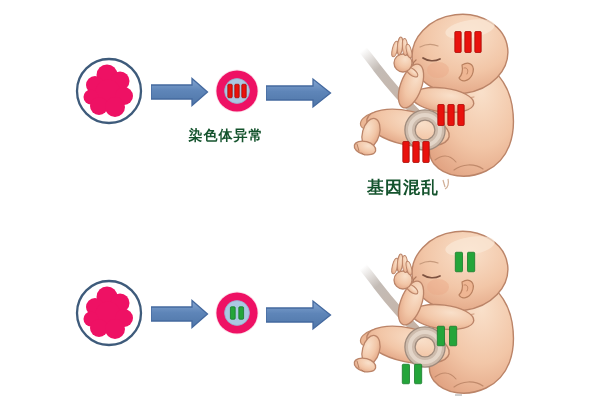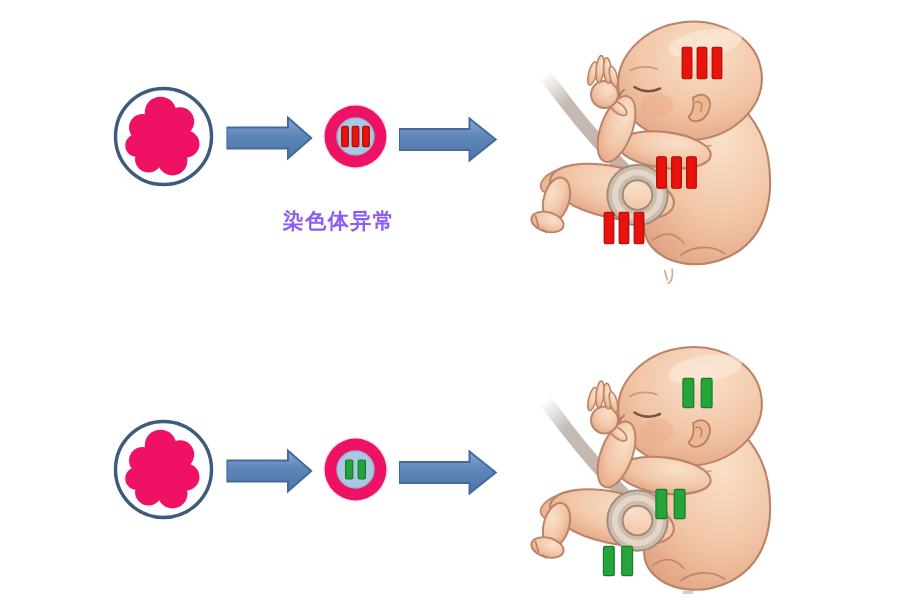--- a/index.html
+++ b/index.html
@@ -1,19 +1,19 @@
 <!DOCTYPE html>
 <html><head>
 <meta charset="utf-8">
 <style>
   html,body{margin:0;padding:0;background:#fff;}
   .stage{position:relative;width:600px;height:400px;background:#ffffff;overflow:hidden;
          font-family:"Liberation Sans","DejaVu Sans",sans-serif;}
   .abs{position:absolute;}
-  .caption{position:absolute;color:#8b5cf6;font-weight:700;white-space:nowrap;margin-top:12px;}
+  .caption{position:absolute;color:#14532d;font-weight:700;white-space:nowrap;}
   .cellcap{left:182px;top:127px;width:88px;text-align:center;font-size:14px;letter-spacing:1px;}
   .rescap1{left:367px;top:176px;font-size:17px;letter-spacing:1px;}
   .rescap2{left:457px;top:369px;font-size:16px;letter-spacing:1px;}
   .dashmark{left:455px;top:394px;width:7px;height:2px;background:#cfcfcf;}
   svg{display:block;}
   .defs{position:absolute;width:0;height:0;overflow:hidden;}
 </style>
 </head>
 <body>
 
@@ -123,20 +123,21 @@
         <rect x="124.80" y="18.50" width="6.4" height="21" rx="1" fill="#e9120d" stroke="#a80b08" stroke-width="0.8"></rect>
         <rect x="87.80" y="91.50" width="6.4" height="21" rx="1" fill="#e9120d" stroke="#a80b08" stroke-width="0.8"></rect>
         <rect x="97.80" y="91.50" width="6.4" height="21" rx="1" fill="#e9120d" stroke="#a80b08" stroke-width="0.8"></rect>
         <rect x="107.80" y="91.50" width="6.4" height="21" rx="1" fill="#e9120d" stroke="#a80b08" stroke-width="0.8"></rect>
         <rect x="52.80" y="128.50" width="6.4" height="21" rx="1" fill="#e9120d" stroke="#a80b08" stroke-width="0.8"></rect>
         <rect x="62.80" y="128.50" width="6.4" height="21" rx="1" fill="#e9120d" stroke="#a80b08" stroke-width="0.8"></rect>
         <rect x="72.80" y="128.50" width="6.4" height="21" rx="1" fill="#e9120d" stroke="#a80b08" stroke-width="0.8"></rect>
       </g>
   </svg>
 
+  <div class="caption rescap1">基因混乱</div>
 
   <svg class="abs" style="left:441px;top:178px" width="10" height="14" viewBox="0 0 10 14">
     <path d="M2,2 L4,9 M7,1 C8,5 7,10 4,11" stroke="#c49a7a" stroke-width="1.2" fill="none" opacity="0.8"></path>
   </svg>
 
   <svg class="abs" style="left:74px;top:278px" width="70" height="70" viewBox="0 0 70 70">
       <use href="#egg-art"></use>
     </svg>
 
   <svg class="abs" style="left:151px;top:298px" width="58" height="32" viewBox="0 0 58 32">

